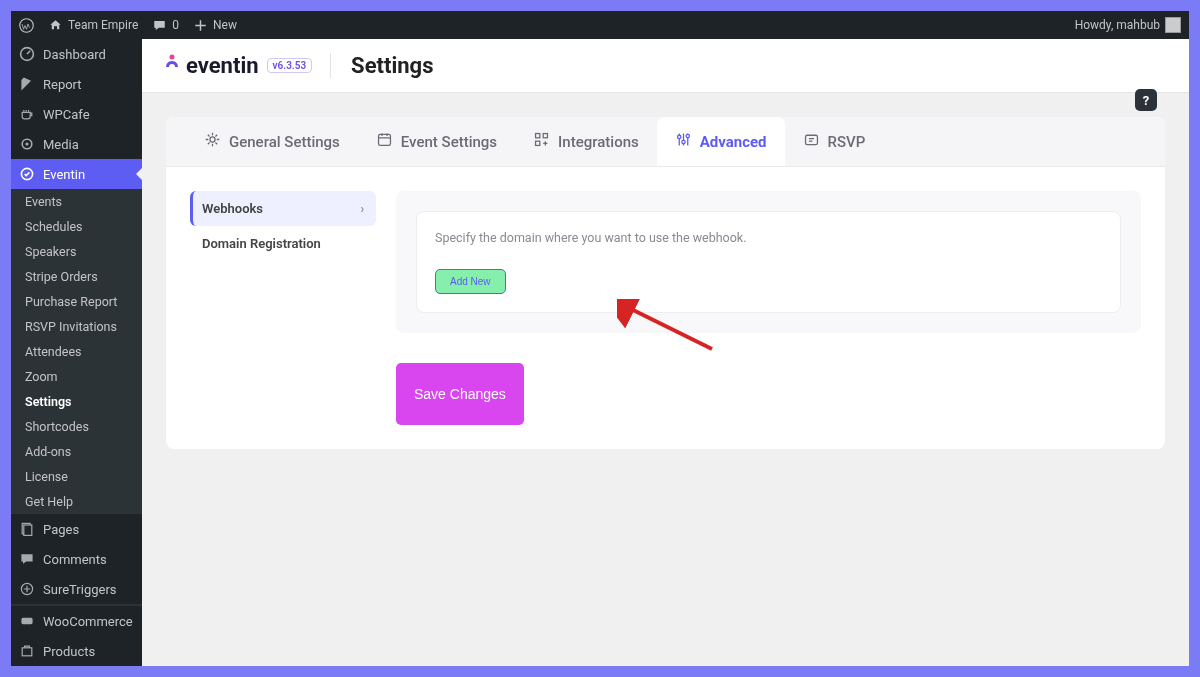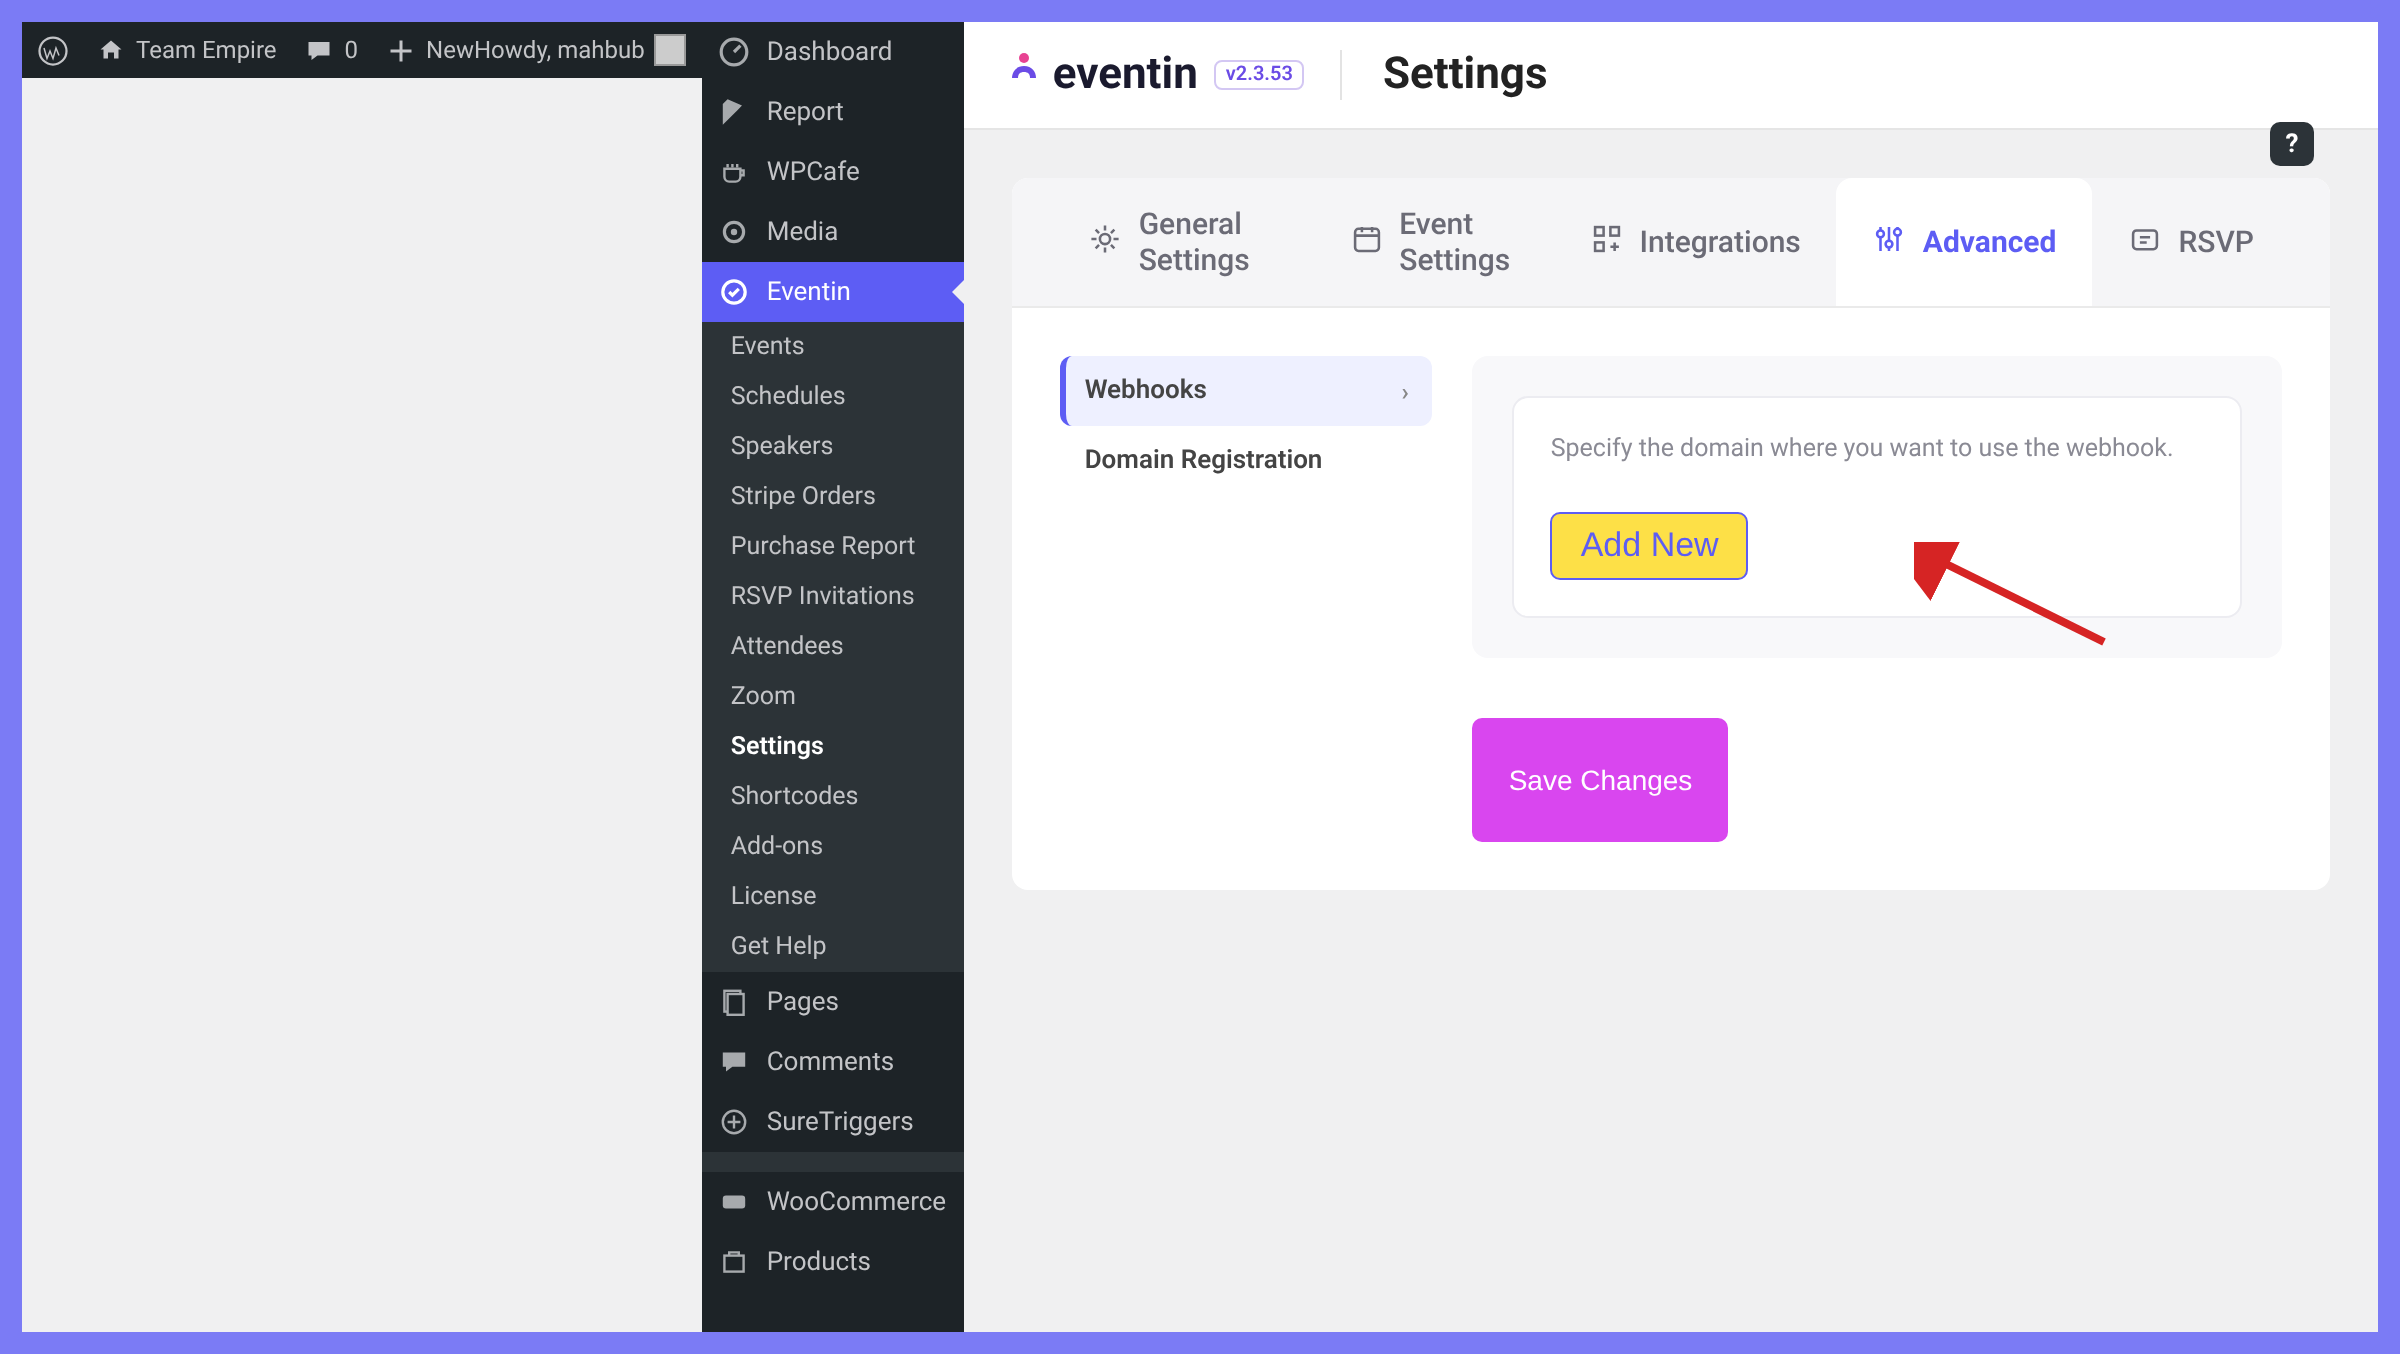--- a/index.html
+++ b/index.html
@@ -10,21 +10,21 @@
   height: 677px;
   padding: 11px;
   overflow: hidden;
 }
 .app {
   background: #f0f0f1;
   width: 100%;
   height: 100%;
   position: relative;
   display: flex;
-  flex-direction: row;
+  flex-direction: column;
 }
 .adminbar {
   background: #1d2327;
   color: #c3c4c7;
   height: 28px;
   display: flex;
   align-items: center;
   font-size: 12px;
   justify-content: space-between;
   padding: 0 8px;
@@ -197,23 +197,23 @@
   padding: 18px;
   border: 1px solid #ececf1;
   position: relative;
 }
 .desc { font-size: 12.5px; color: #8a8a94; margin-bottom: 24px; }
 .btn-outline {
   display: inline-block;
   padding: 6px 14px;
   border: 1px solid #5d5df4;
   color: #5d5df4;
-  background: #fde047;
+  background: #86efac;
   border-radius: 5px;
-  font-size: 17px;
+  font-size: 10px;
   font-weight: 500;
   cursor: pointer;
 }
 .btn-primary {
   display: inline-block;
   padding: 23px 18px;
   background: #d946ef;
   color: #fff;
   border: none;
   border-radius: 5px;
@@ -380,21 +380,21 @@
         <div class="brand">
           <span class="brand-name">
             <span class="brand-logo">
               <svg width="20" height="20" viewBox="0 0 20 20">
                   <circle cx="10" cy="4" r="2.5" fill="#e84393"></circle>
                   <path d="M10 8c-4 0-6 3-6 6h3c0-2 1-3 3-3s3 1 3 3h3c0-3-2-6-6-6z" fill="#6b4ce6"></path>
                 </svg>
             </span>
             <span>eventin</span>
           </span>
-          <span class="version">v2.3.53</span>
+          <span class="version">v6.3.53</span>
         </div>
         <h1 class="page-title">Settings</h1>
       </div>
 
       <div class="help-bubble">?</div>
 
       <div class="content-wrap">
         <div class="card">
           <div class="tabs-row">
             <div class="tab">

